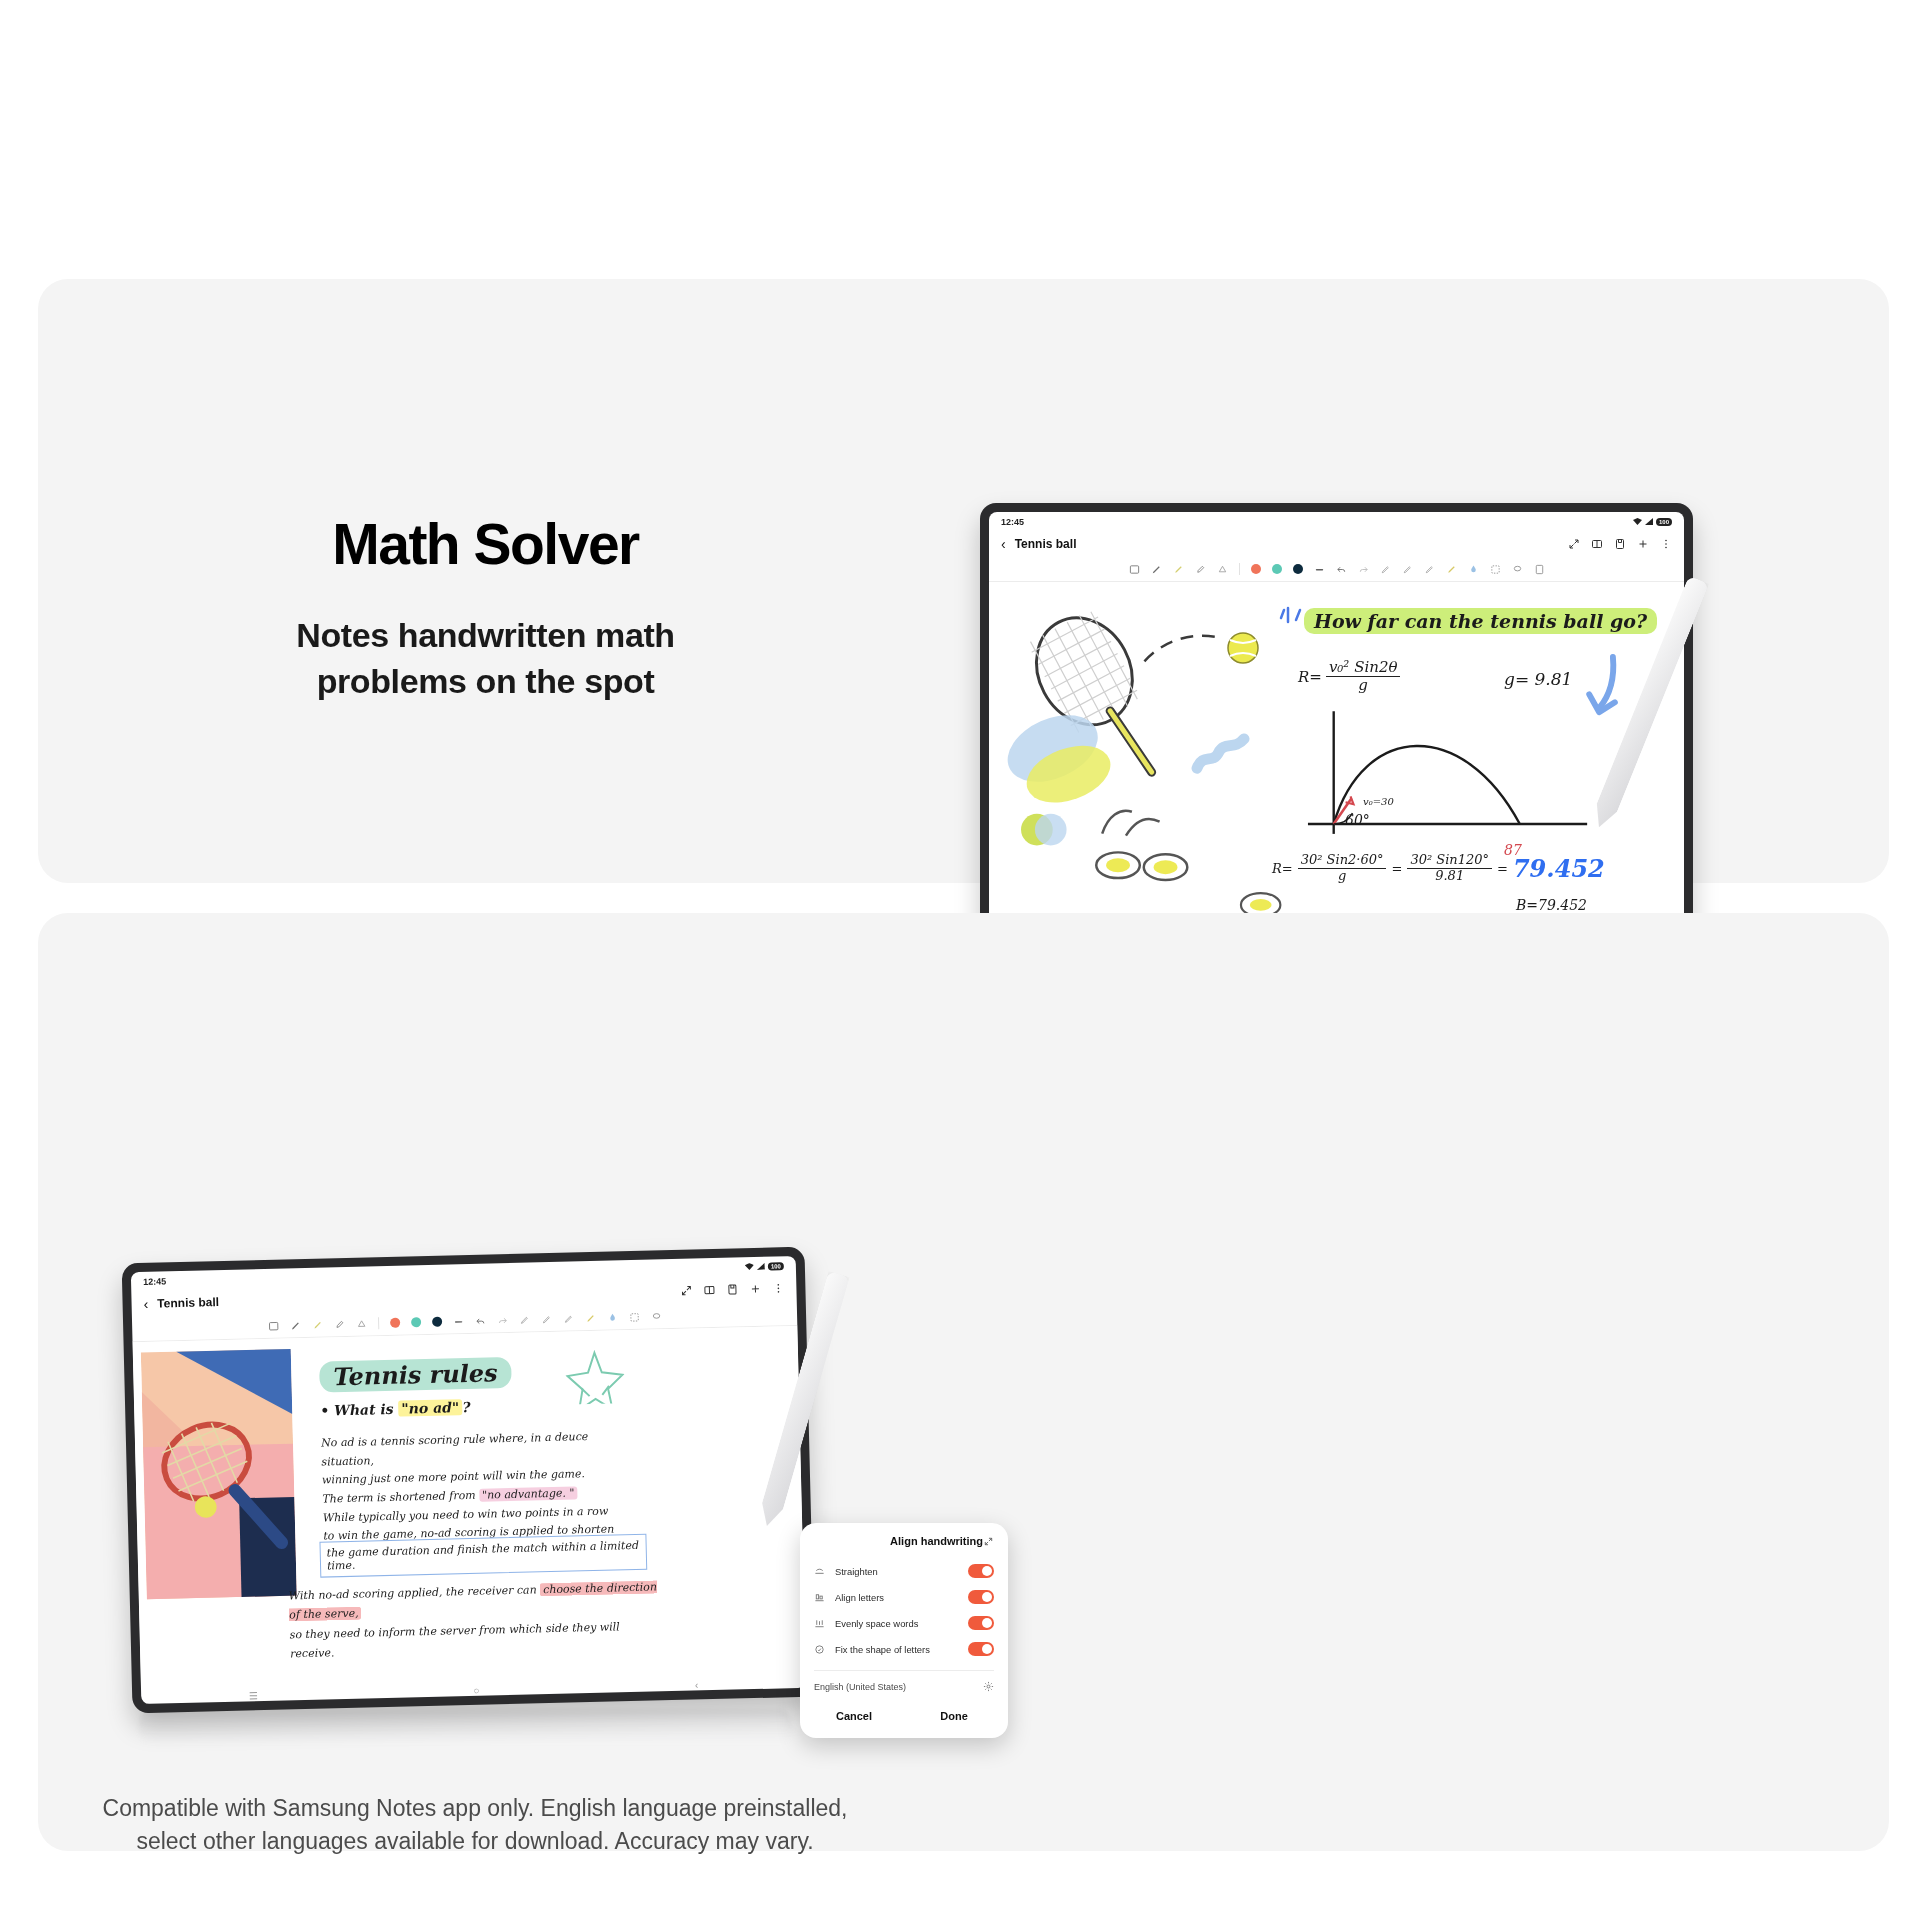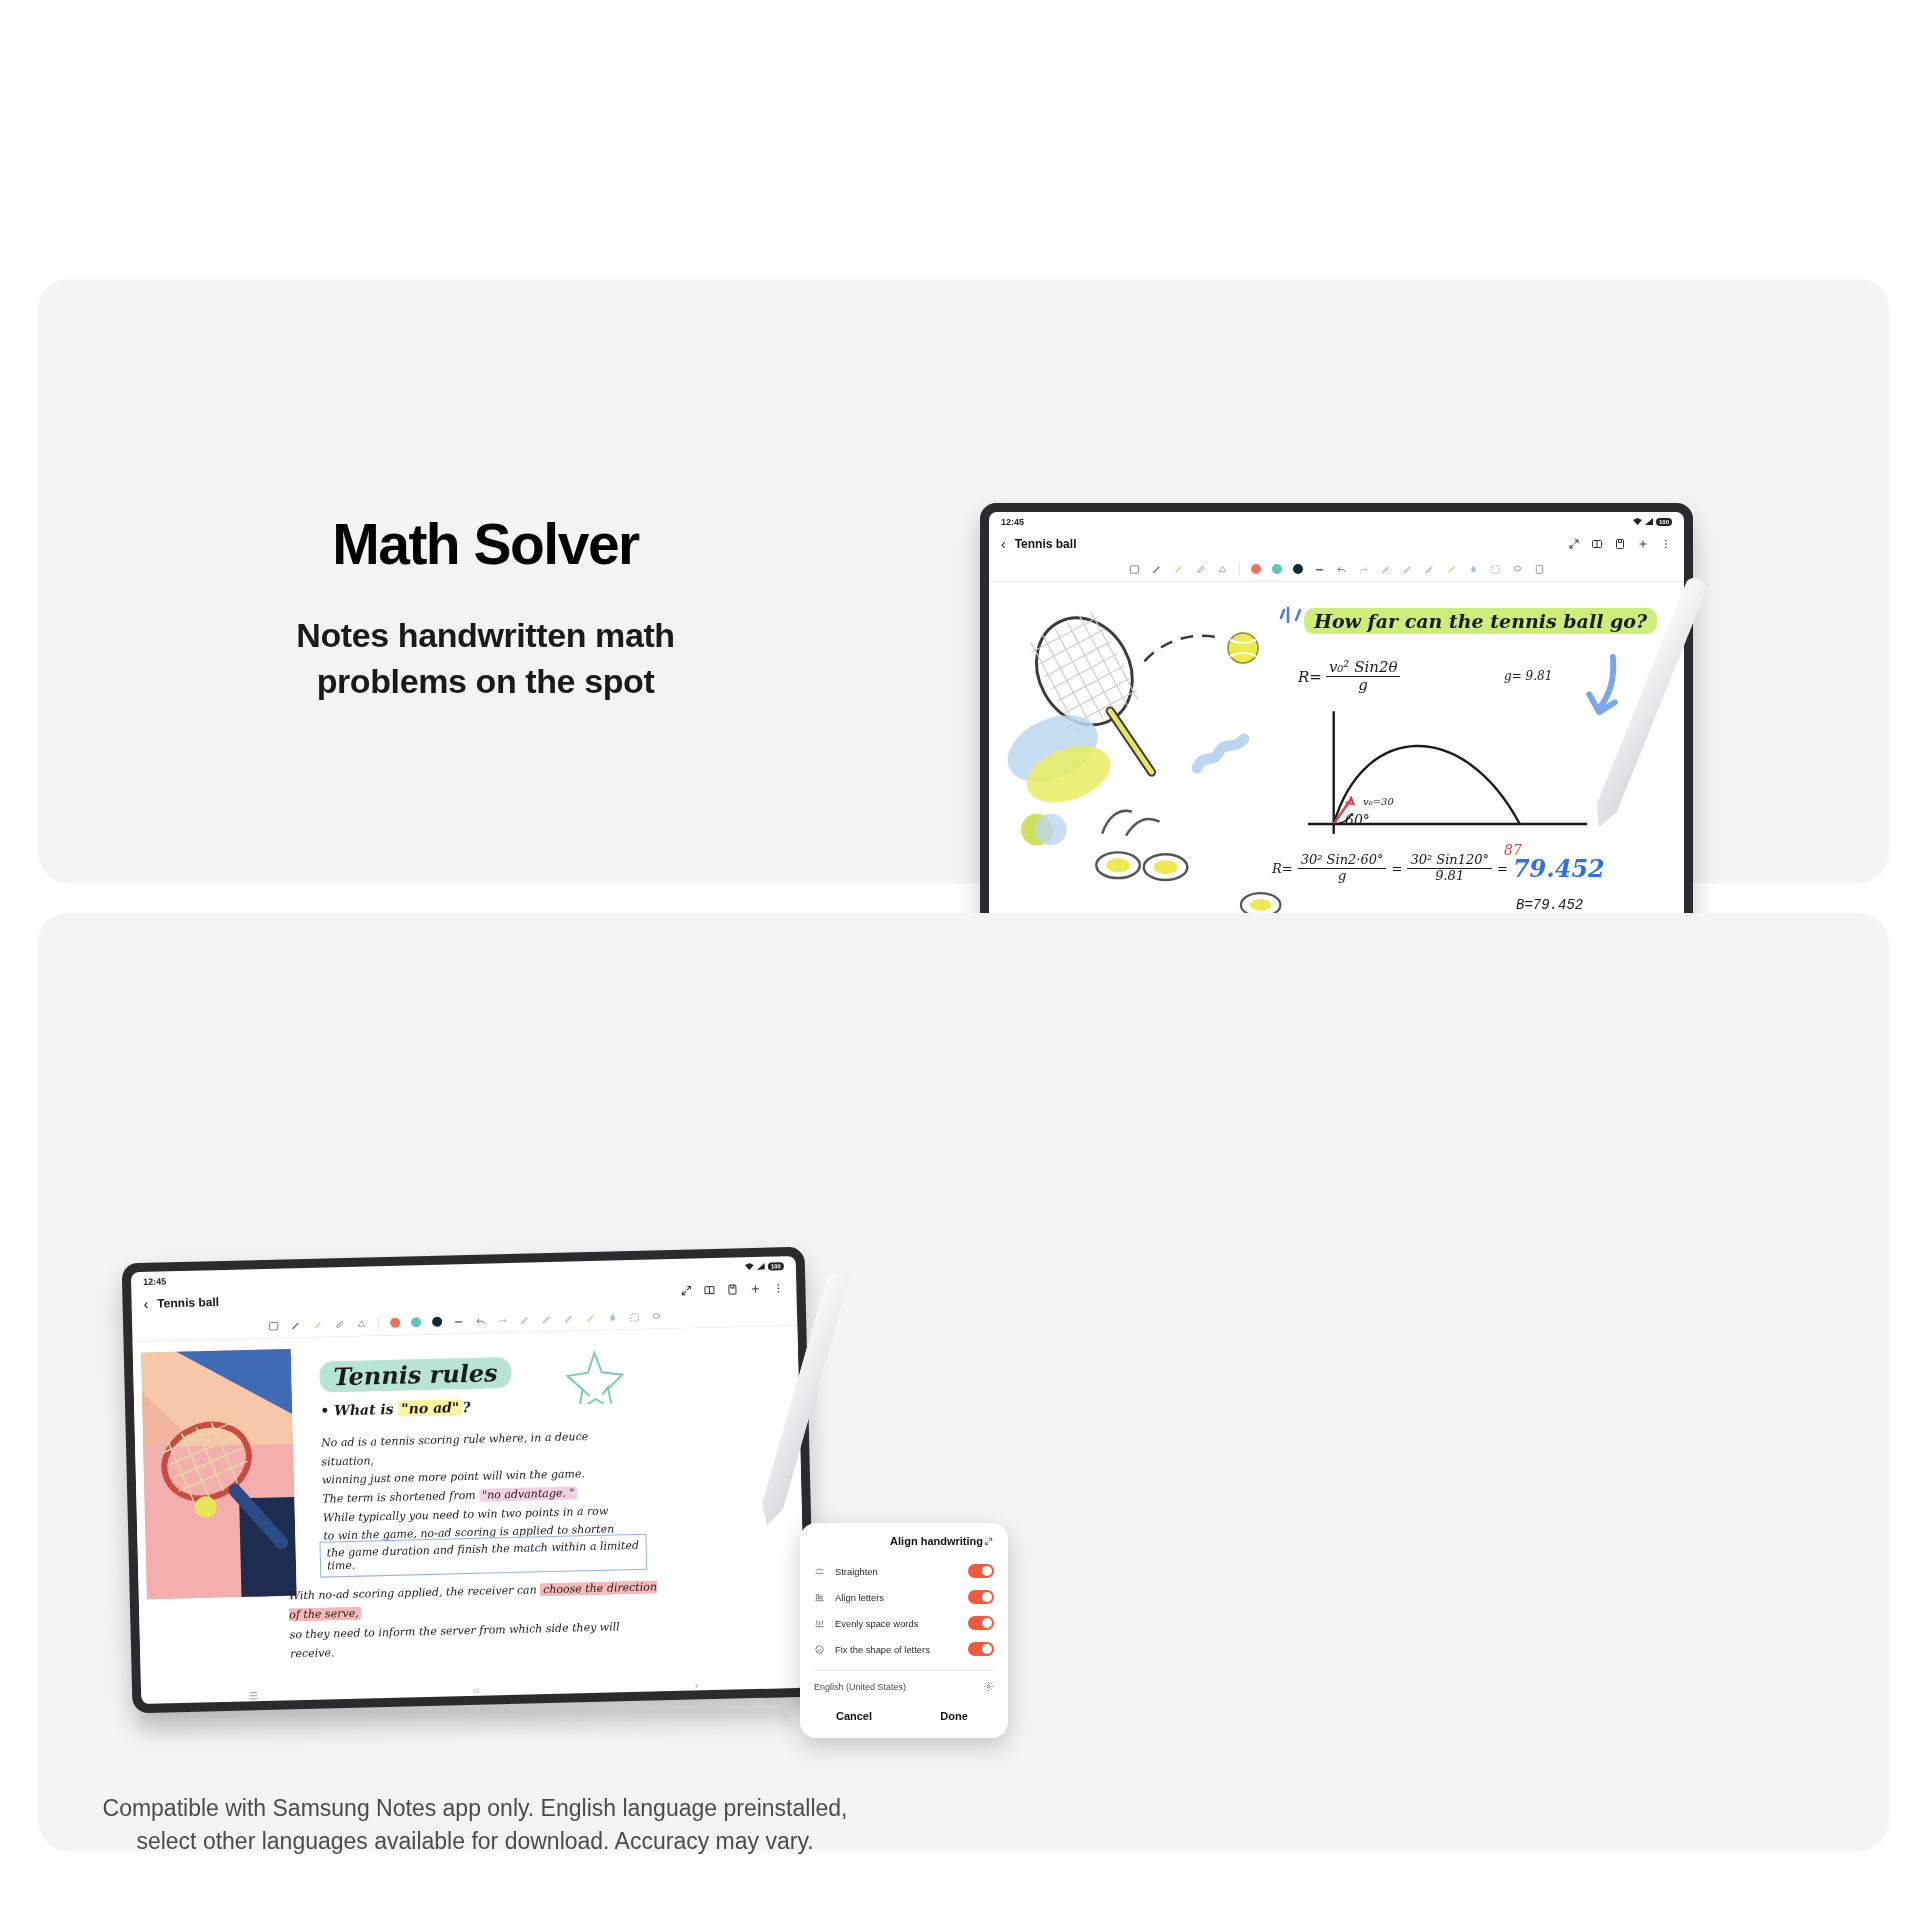--- a/index.html
+++ b/index.html
@@ -87,21 +87,21 @@
 
   .hl-green { background:#cdee7a; border-radius:10px; padding: 2px 10px; display:inline-block; }
   .hl-yellow{ background:#fdf39a; border-radius:3px; padding:0 3px; }
   .hl-pink  { background:#f6cfe0; border-radius:3px; padding:0 3px; }
   .hl-mint  { background:#b7e4d4; border-radius:14px; padding:1px 14px; display:inline-block; }
   .hl-rose  { background:#f6b9ba; border-radius:3px; padding:0 3px; }
 
   
   .mbox { position:absolute; }
   .blue-ans { color:#2f6ef0; font-weight:700; }
-  .red-ul { border-bottom:2px solid #c4b5fd;font-family:Liberation Mono, monospace; }
+  .red-ul { border-bottom:2px solid #c4b5fd; }
 
   
   #popup {
     position:absolute; left: 800px; top: 1523px; width: 208px;
     background:#fff; border-radius: 16px; padding: 12px 0 8px;
     box-shadow: 0 8px 24px rgba(0,0,0,.20); z-index: 6;
   }
   .pp-head { display:flex; align-items:center; justify-content:flex-end; padding: 0 14px 11px; }
   .pp-title { font-size: 11px; font-weight:700; color:#111; }
   .pp-row { display:flex; align-items:center; padding: 6px 14px; gap:10px; }
@@ -282,21 +282,21 @@
         </div>
 
         <div class="mbox hw" style="left:309px;top:77px;font-size:15px;display:flex;align-items:center;gap:4px;">
           <span>R=</span>
           <span style="display:inline-block;text-align:center;line-height:1.15;">
             <span style="display:block;border-bottom:1.5px solid #222;padding:0 3px;">v₀² Sin2θ</span>
             <span style="display:block;">g</span>
           </span>
         </div>
 
-        <div class="mbox hw" style="left:515px;top:87px;font-size:12px;">g= 9.81</div>
+        <div class="mbox hw" style="left:515px;top:87px;font-size:17px;">g= 9.81</div>
 
         <svg style="position:absolute;left:594px;top:69px;width:46px;height:71px;" viewBox="0 0 46 72">
           <path d="M30 6C32 28 26 46 16 58" fill="none" stroke="#7aa6ea" stroke-width="6" stroke-linecap="round"></path>
           <path d="M6 44l10 18 16-10" fill="none" stroke="#7aa6ea" stroke-width="6" stroke-linecap="round" stroke-linejoin="round"></path>
         </svg>
 
         <svg style="position:absolute;left:315px;top:125px;width:297px;height:133px;" viewBox="0 0 300 134">
           <path d="M30 4v124" stroke="#1b1b1b" stroke-width="2.4"></path>
           <path d="M4 118h282" stroke="#1b1b1b" stroke-width="2.4"></path>
           <path d="M30 118C60 16 160 10 218 118" fill="none" stroke="#1b1b1b" stroke-width="2.4"></path>

